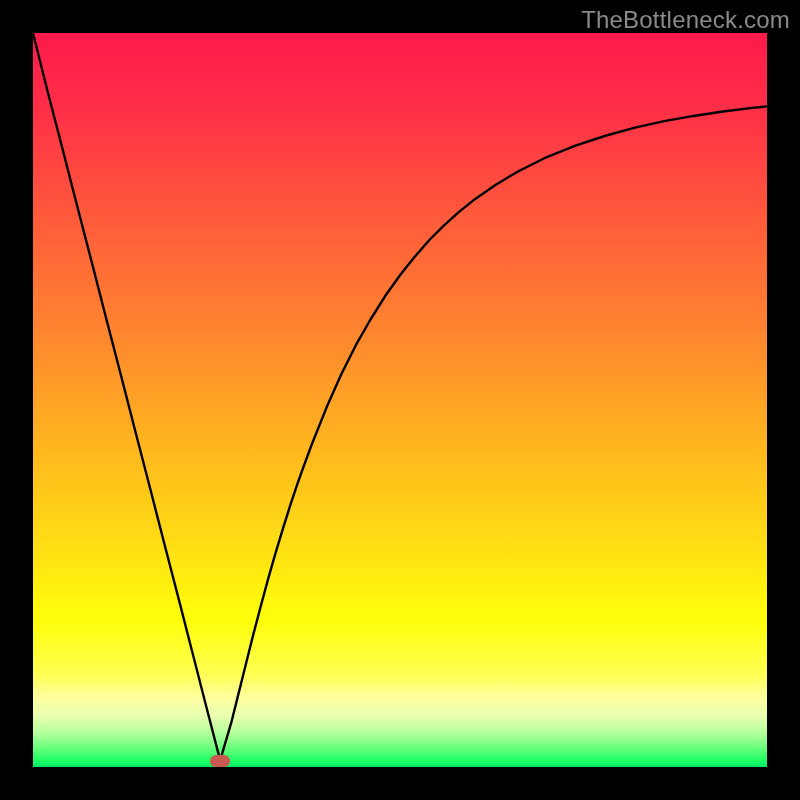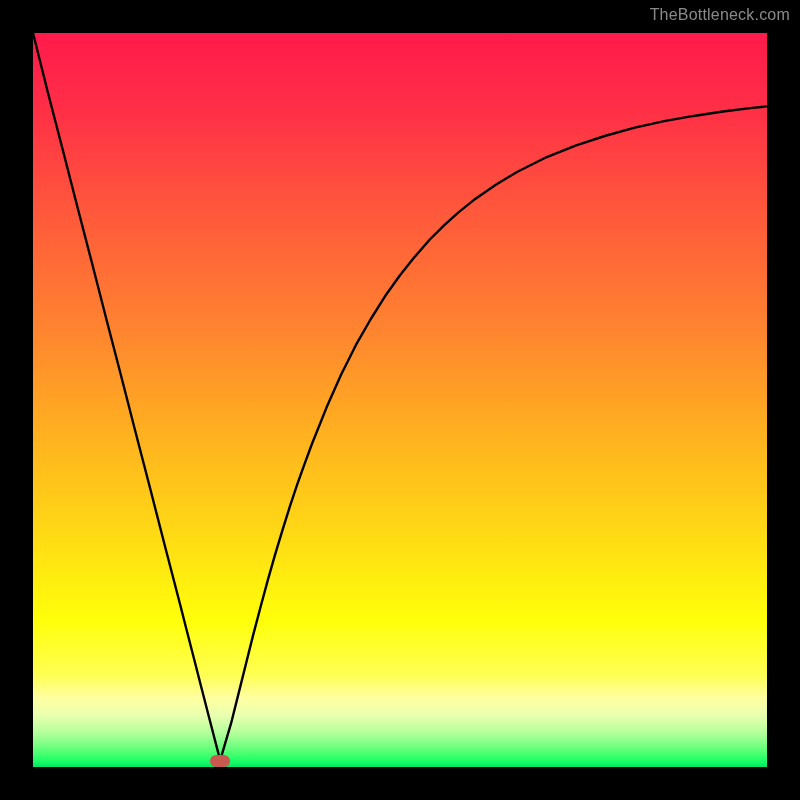--- a/index.html
+++ b/index.html
@@ -31,21 +31,21 @@
     left: 0;
     top: 0;
     width: 100%;
     height: 100%;
   }
   .watermark {
     position: absolute;
     top: 6px;
     right: 10px;
     font-family: Arial, Helvetica, sans-serif;
-    font-size: 16px;
+    font-size: 24px;
     color: #8a8a8a;
     letter-spacing: 0.2px;
   }
   .marker {
     position: absolute;
     width: 20px;
     height: 12px;
     border-radius: 7px;
   }
   svg.curve {

